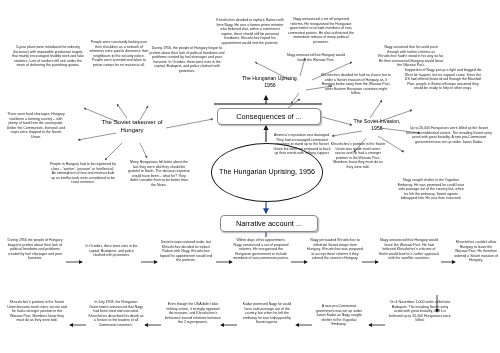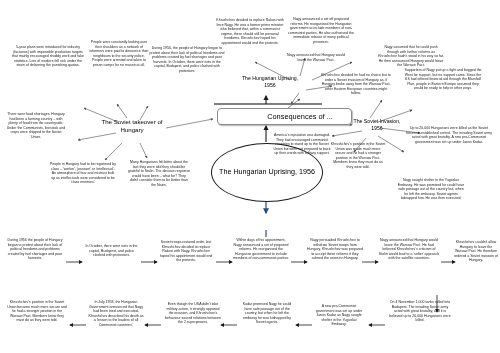--- a/index.html
+++ b/index.html
@@ -68,21 +68,20 @@
     border: 1.1px solid #8a8a8a;
     border-radius: 4px;
     background: #ffffff;
     box-shadow: 1.2px 1.2px 0 rgba(120,120,120,0.45);
     display: flex;
     align-items: center;
     justify-content: center;
     font-size: 7.4px;
     color: #000000;
     white-space: nowrap;
-    padding-left: 31px;
   }
   #consequences-box {
     left: 217px;
     top: 108px;
     width: 102px;
     height: 15px;
   }
   #narrative-box {
     left: 220px;
     top: 215px;
@@ -188,20 +187,23 @@
   </svg>
 
   <div class="center-ellipse">
     <span>The Hungarian Uprising, 1956</span>
   </div>
 
   <div class="rounded-box" id="consequences-box">
     <span>Consequences of ...</span>
   </div>
 
+  <div class="rounded-box" id="narrative-box">
+    <span>Narrative account ...</span>
+  </div>
 
   <div class="cluster-title" style="left:98px; top:118px; width:68px;">The Soviet takeover of Hungary</div>
 
   <div class="sub-title" style="left:240px; top:75px; width:60px;">The Hungarian Uprising, 1956</div>
 
   <div class="sub-title" style="left:352px; top:118px; width:50px;">The Soviet Invasion, 1956</div>
 
   <div class="note" style="left:12px; top:45px; width:72px;">5-year plans were introduced for industry (factories) with impossible production targets that mainly encouraged shoddy work and fake statistics. Lots of workers fell sick under the strain of delivering the punishing quotas.</div>
   <div class="note" style="left:88px; top:40px; width:62px;">People were constantly looking over their shoulders as a network of informers were paid to denounce their neighbours to the security police. People were arrested and taken to prison camps for no reason at all.</div>
   <div class="note" style="left:5px; top:112px; width:62px;">There were food shortages. Hungary had been a farming country – with plenty of food from the countryside. Under the Communists, livestock and crops were shipped to the Soviet Union.</div>

